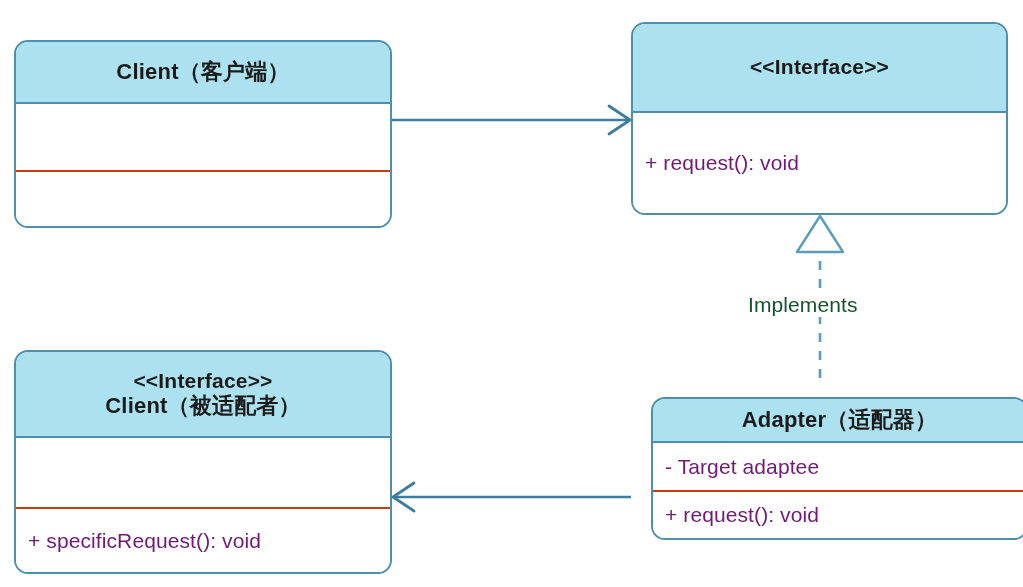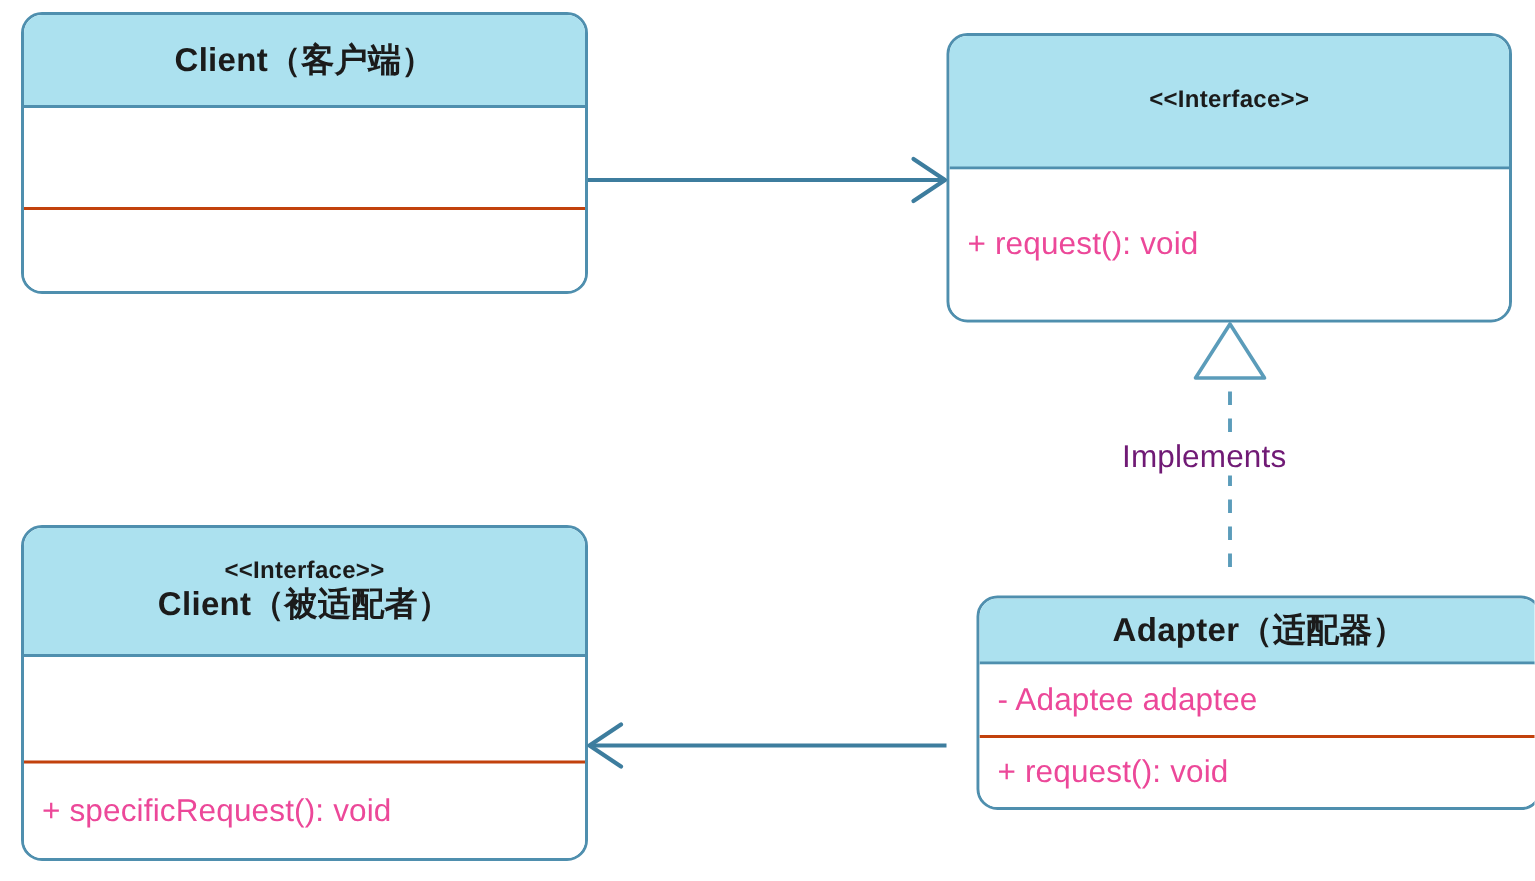--- a/index.html
+++ b/index.html
@@ -40,37 +40,37 @@
     flex-direction: column;
     align-items: center;
     justify-content: center;
     text-align: center;
     color: #1b1b1b;
     font-weight: bold;
     box-sizing: border-box;
     padding: 2px 6px;
   }
   .uml-header .stereotype {
-    font-size: 16px;
+    font-size: 21px;
     line-height: 1.18;
     letter-spacing: 0.2px;
     white-space: nowrap;
   }
   .uml-header .classname {
     font-size: 22px;
     line-height: 1.18;
     letter-spacing: 0.2px;
     white-space: nowrap;
   }
   .uml-compartment {
     box-sizing: border-box;
     display: flex;
     align-items: center;
     padding: 0 12px;
-    color: #ec4899;
+    color: #701a75;
     font-size: 21px;
     letter-spacing: 0.1px;
     white-space: nowrap;
     background: #ffffff;
   }
   .uml-compartment.divider-top {
     border-top: 2px solid #c2410c;
   }
   .uml-compartment.empty {
     padding: 0;
@@ -81,33 +81,33 @@
     position: absolute;
     left: 0;
     top: 0;
     width: 1023px;
     height: 587px;
     pointer-events: none;
   }
   .edge-label {
     position: absolute;
     font-size: 21px;
-    color: #701a75;
+    color: #14532d;
     white-space: nowrap;
     background: #ffffff;
     padding: 0 6px;
     letter-spacing: 0.1px;
   }
 </style>
 </head>
 <body>
 
 <div id="canvas">
 
-  <div class="uml-box" style="left:14px; top:8px; width:378px; height:188px;">
+  <div class="uml-box" style="left:14px; top:40px; width:378px; height:188px;">
     <div class="uml-header" style="height:62px;">
       <div class="classname">Client（客户端）</div>
     </div>
     <div class="uml-compartment empty" style="height:66px;"></div>
     <div class="uml-compartment empty divider-top" style="height:56px;"></div>
   </div>
 
   <div class="uml-box" style="left:631px; top:22px; width:377px; height:193px;">
     <div class="uml-header" style="height:89px;">
       <div class="stereotype">&lt;&lt;Interface&gt;&gt;</div>
@@ -126,21 +126,21 @@
     <div class="uml-compartment divider-top" style="height:65px;">
       <span>+ specificRequest(): void</span>
     </div>
   </div>
 
   <div class="uml-box" style="left:651px; top:378px; width:377px; height:143px;margin-top:19px;">
     <div class="uml-header" style="height:60px;">
       <div class="classname">Adapter（适配器）</div>
     </div>
     <div class="uml-compartment" style="height:66px;">
-      <span>- Adaptee adaptee</span>
+      <span>- Target adaptee</span>
     </div>
     <div class="uml-compartment divider-top" style="height:67px;">
       <span>+ request(): void</span>
     </div>
   </div>
 
   <svg class="conn-layer" width="1023" height="587" viewBox="0 0 1023 587" xmlns="http://www.w3.org/2000/svg">
 
     <g>
       <line x1="392" y1="120" x2="629" y2="120" stroke="#3d7d9e" stroke-width="2.6"></line>

